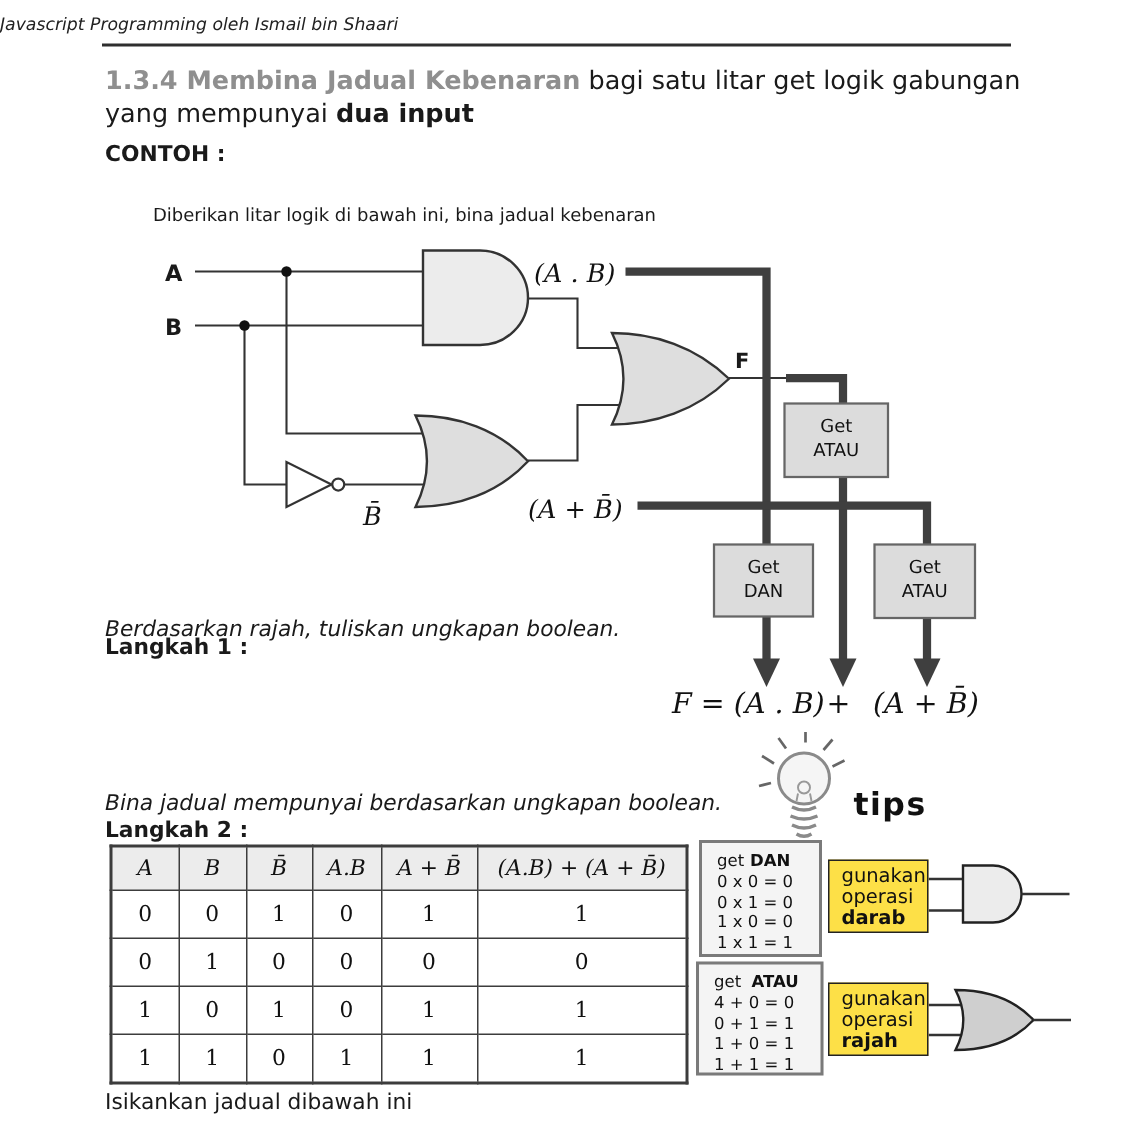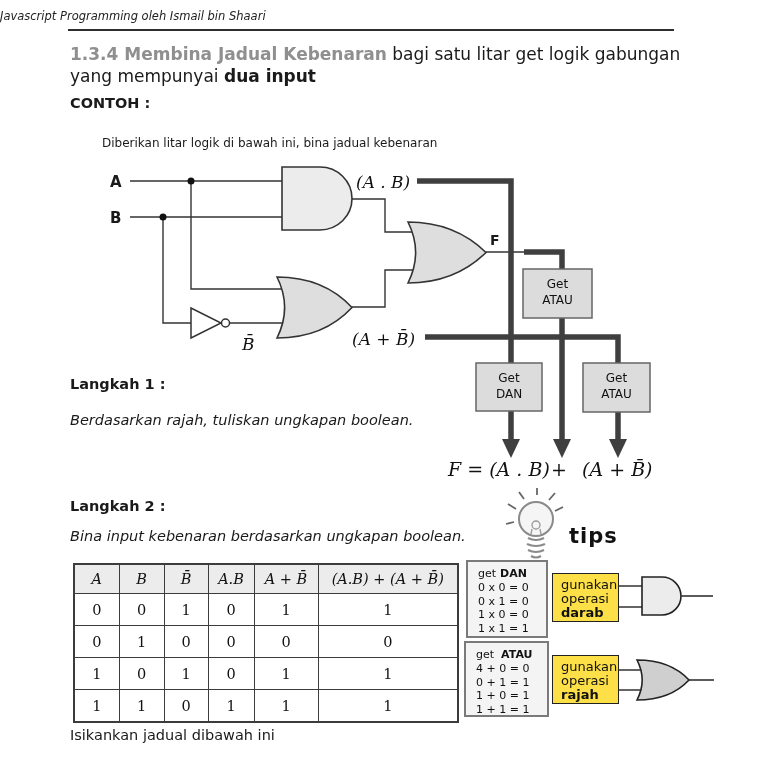--- a/index.html
+++ b/index.html
@@ -11,21 +11,21 @@
   .heading{top:43px;left:70px;width:620px;font-size:17px;line-height:22px;}
   .hgray{color:#8f8f8f;font-weight:bold;}
   .b{font-weight:bold;}
   .contoh{top:95px;left:70px;font-size:14.5px;font-weight:bold;}
   .intro{top:136px;left:70px;font-size:12px;margin-left:32px;}
   .circuit-svg{top:0;left:0;}
   .lbl-io{font:bold 15px "DejaVu Sans",sans-serif;fill:#1a1a1a;}
   .lbl-f{font:bold 14px "DejaVu Sans",sans-serif;fill:#1a1a1a;}
   .lbl-math{font:italic 17px "DejaVu Serif","Liberation Serif",serif;fill:#111;}
   .boxtxt{font:12px "DejaVu Sans",sans-serif;fill:#111;text-anchor:middle;}
-  .lang-title{left:70px;font-size:14.5px;font-weight:bold;}
+  .lang-title{left:70px;font-size:14.5px;font-weight:bold;margin-top:48px;}
   .lang-text{left:70px;font-size:14.5px;font-style:italic;}
   .formula-span{top:458px;font:italic 19px "DejaVu Serif","Liberation Serif",serif;color:#111;}
   .tips-label{top:524px;left:569px;font-size:21px;font-weight:bold;letter-spacing:1px;color:#111;}
   .truth{position:absolute;left:73px;top:563px;border-collapse:collapse;border:2px solid #3c3c3c;table-layout:fixed;}
   .truth th{border:1px solid #3c3c3c;background:#ececec;height:26px;text-align:center;
             font:italic 14.5px "DejaVu Serif","Liberation Serif",serif;font-weight:500;color:#111;}
   .truth td{border:1px solid #3c3c3c;height:29px;text-align:center;
             font:14.5px "DejaVu Serif","Liberation Serif",serif;color:#111;background:#fff;}
   .tipbox{border:2px solid #7a7a7a;background:#f4f4f4;font-size:11px;line-height:13.8px;
           padding:5px 3px 3px 10px;box-sizing:border-box;color:#111;}
@@ -101,21 +101,21 @@
   </svg>
 
   <div class="abs lang-title" style="top:376px;">Langkah 1 :</div>
   <div class="abs lang-text" style="top:412px;">Berdasarkan rajah, tuliskan ungkapan boolean.</div>
 
   <span class="abs formula-span" style="left:448px;">F = (A . B)</span>
   <span class="abs formula-span" style="left:551px;">+</span>
   <span class="abs formula-span" style="left:582px;">(A + B̄)</span>
 
   <div class="abs lang-title" style="top:498px;">Langkah 2 :</div>
-  <div class="abs lang-text" style="top:528px;">Bina input kebenaran berdasarkan ungkapan boolean.</div>
+  <div class="abs lang-text" style="top:528px;">Bina jadual mempunyai berdasarkan ungkapan boolean.</div>
 
   <svg class="abs" style="left:500px;top:487px;" width="72" height="80" viewBox="0 0 72 80">
     <g stroke="#666" stroke-width="1.8" fill="none">
       <path d="M16,22 L8,17"></path>
         <path d="M24,12 L19,5"></path>
         <path d="M37,8 L37,1"></path>
       <path d="M49,13 L55,6"></path>
         <path d="M55,24 L63,20"></path>
         <path d="M14,35 L6,37"></path>
     </g>

